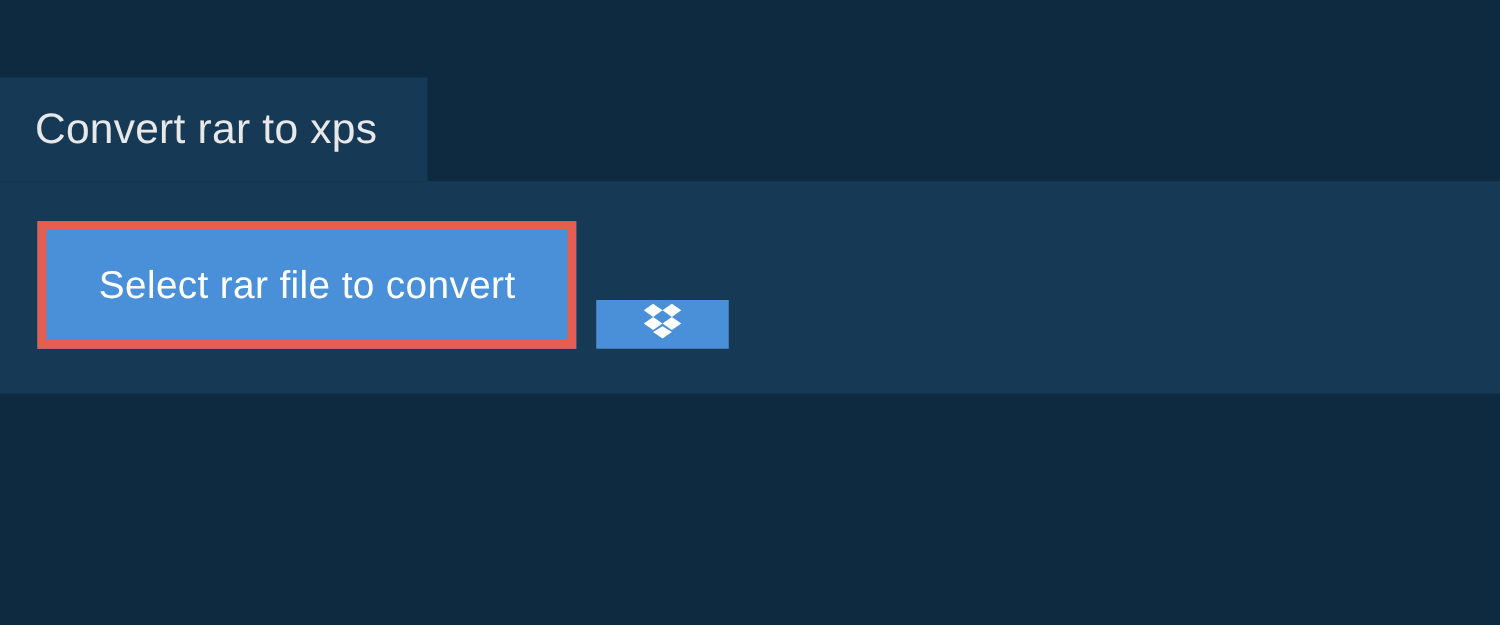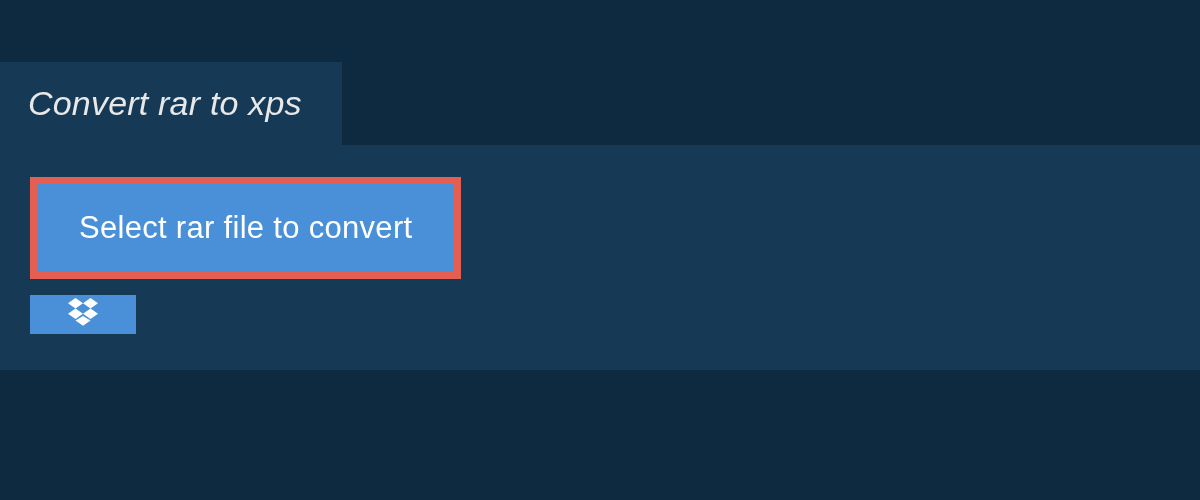--- a/index.html
+++ b/index.html
@@ -19,29 +19,27 @@
       margin-top: 62px;
     }
     .tab {
       display: inline-block;
       background: #163a56;
       color: #e8e8e8;
       font-size: 34px;
       font-weight: 300;
       padding: 22px 40px 22px 28px;
       letter-spacing: 0.2px;
-      font-style: italic;
     }
     .panel {
       background: #163a56;
       padding: 32px 30px 36px 30px;
       display: flex;
-      align-items: flex-start;
+      align-items: flex-end;
       gap: 16px;
-      flex-direction: column;
     }
     .select-button {
       background: #4a90d9;
       border: 7px solid #e45f52;
       color: #ffffff;
       font-size: 31px;
       font-weight: 300;
       padding: 26px 42px;
       cursor: pointer;
       text-align: center;

